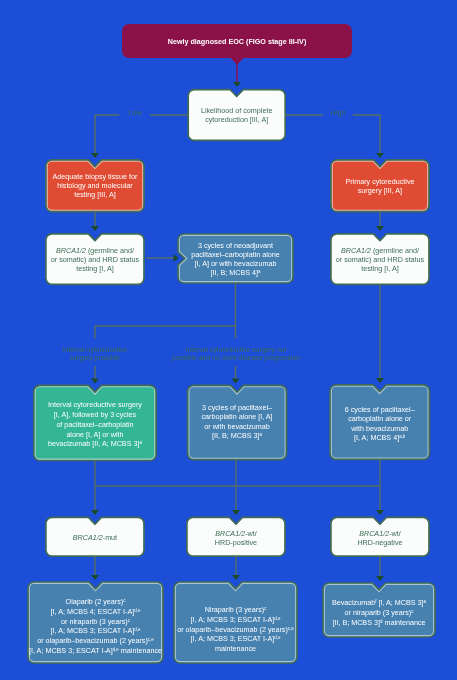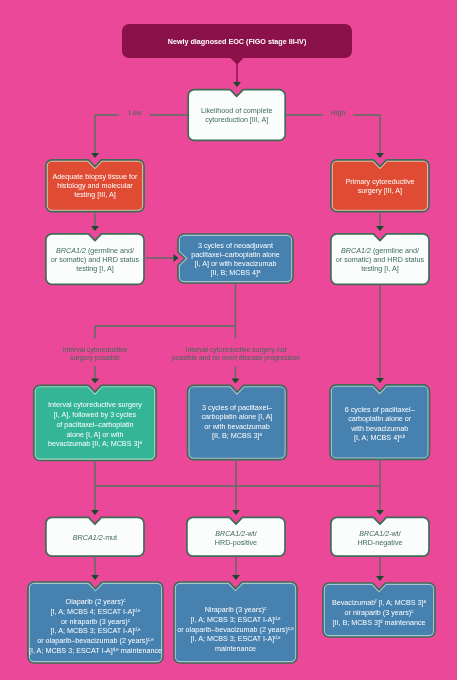--- a/index.html
+++ b/index.html
@@ -1,17 +1,17 @@
 <!DOCTYPE html>
 <html><head>
 <meta charset="utf-8">
 <style>
   html,body{margin:0;padding:0;background:#ffffff;}
   body{width:457px;height:680px;overflow:hidden;font-family:"Liberation Sans",sans-serif;}
-  #root{position:relative;width:457px;height:680px;background:#ec4899;}
+  #root{position:relative;width:457px;height:680px;background:#1d4ed8;}
   #diagram{position:absolute;left:0;top:0;display:block;}
   text{font-family:"Liberation Sans",sans-serif;}
 </style>
 </head>
 <body>
 
 <div id="root">
 <svg id="diagram" width="457" height="680" viewBox="0 0 457 680">
       <g>
         <path d="M129,24 L345,24 A7,7 0 0 1 352,31 L352,51 A7,7 0 0 1 345,58 L243.50,58.00 L237.00,64.80 L230.50,58.00 L129,58 A7,7 0 0 1 122,51 L122,31 A7,7 0 0 1 129,24 Z" fill="#8B1149" stroke="none"></path>

